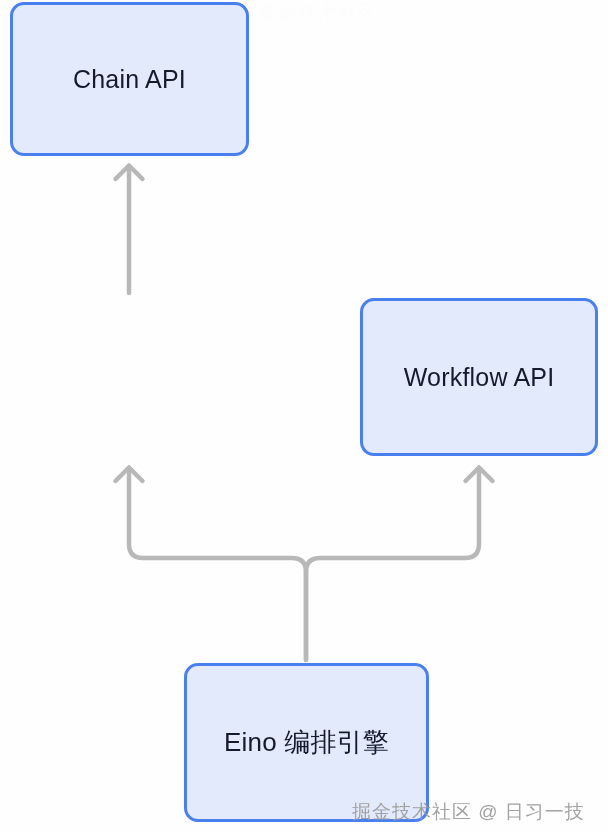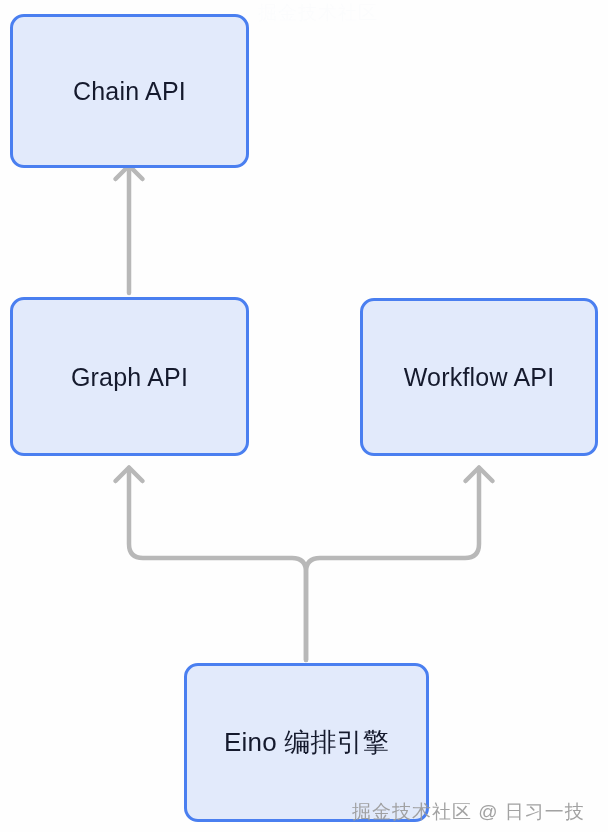--- a/index.html
+++ b/index.html
@@ -42,21 +42,21 @@
     font-size: 25px;
     font-weight: 400;
     letter-spacing: 0.2px;
     line-height: 1.2;
     white-space: nowrap;
     text-align: center;
   }
   .node-label.cjk {
     font-size: 26px;
   }
-  #node-chain   { left: 10px;  top: 14px;   width: 239px; height: 154px; }
+  #node-chain   { left: 10px;  top: 2px;   width: 239px; height: 154px; }
   #node-graph   { left: 10px;  top: 297px; width: 239px; height: 159px; }
   #node-workflow{ left: 360px; top: 298px; width: 238px; height: 158px; }
   #node-eino    { left: 184px; top: 663px; width: 245px; height: 159px; }
 
   .watermark {
     position: absolute;
     z-index: 3;
     white-space: nowrap;
     font-size: 19px;
     letter-spacing: 1px;
@@ -106,23 +106,20 @@
                  L 479 468"></path>
         <path d="M 465.5 481 L 479 467.5 L 492.5 481"></path>
       </g>
     </g>
   </svg>
 
   <div class="node" id="node-chain">
     <span class="node-label">Chain API</span>
   </div>
 
-  <div class="node" id="node-graph">
-    <span class="node-label">Graph API</span>
-  </div>
 
   <div class="node" id="node-eino">
     <span class="node-label cjk">Eino 编排引擎</span>
   </div>
 
   <div class="node" id="node-workflow">
     <span class="node-label">Workflow API</span>
   </div>
 
   <div class="watermark" id="watermark-top">掘金技术社区</div>

